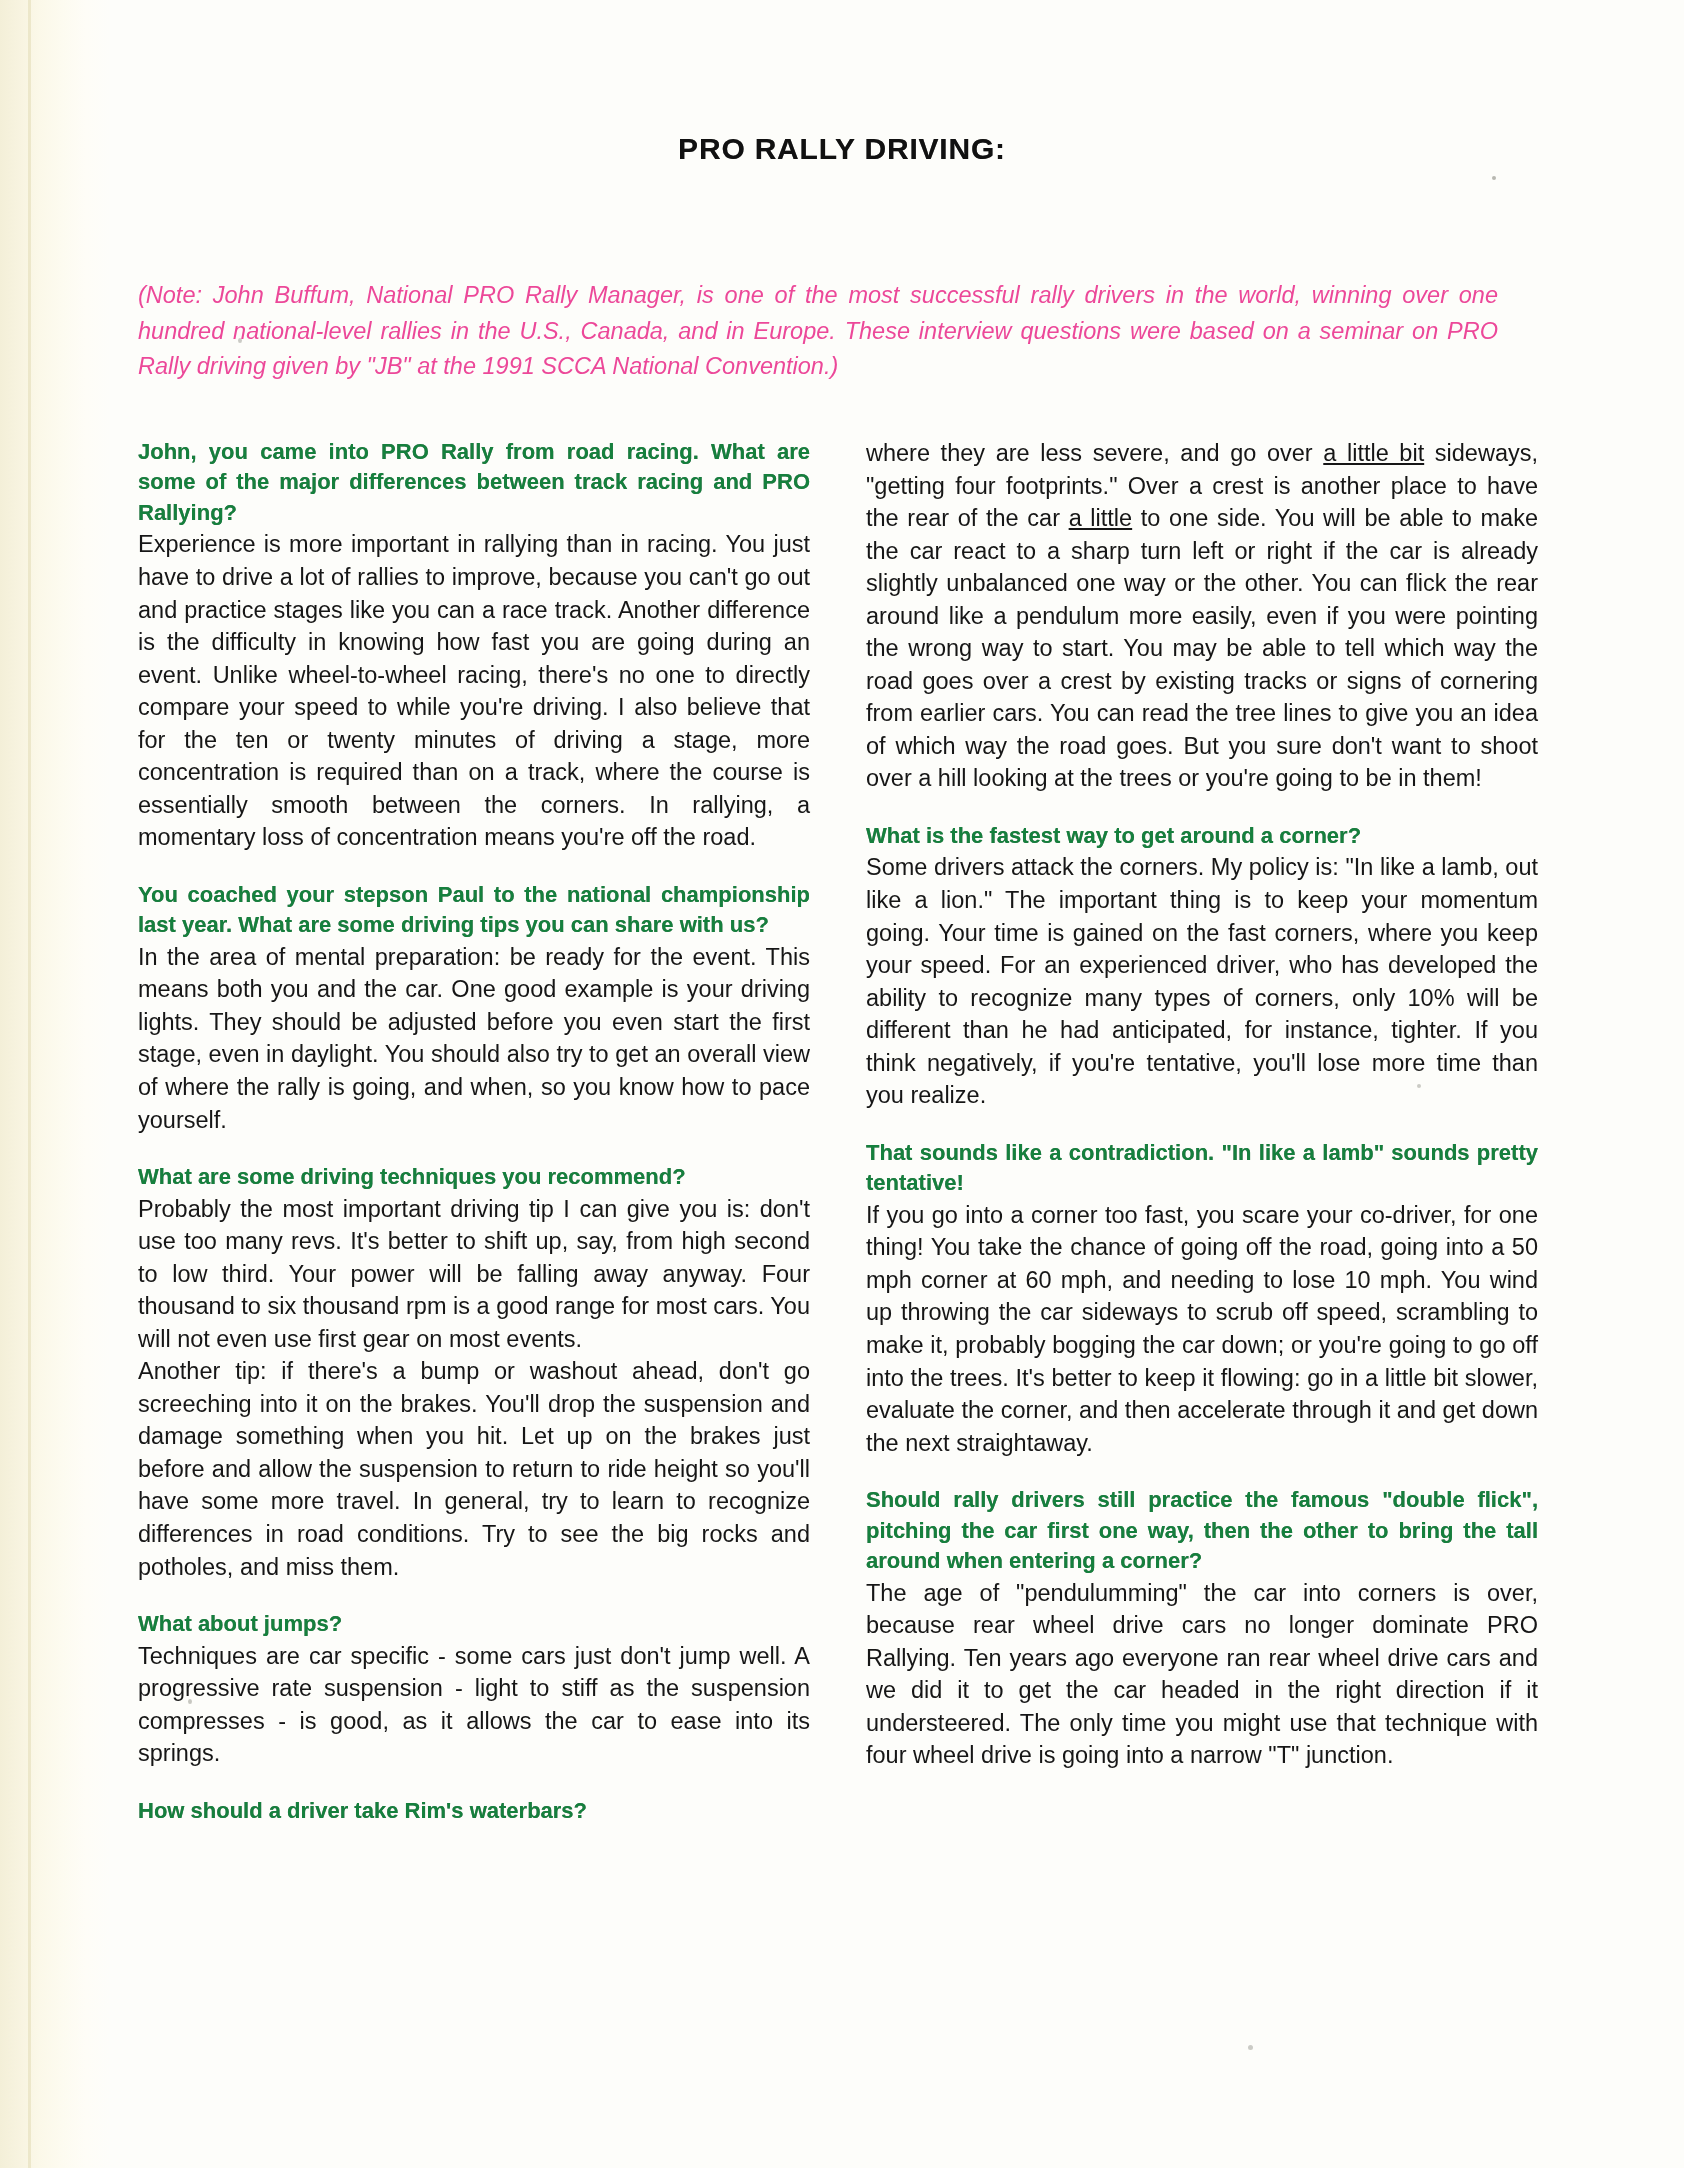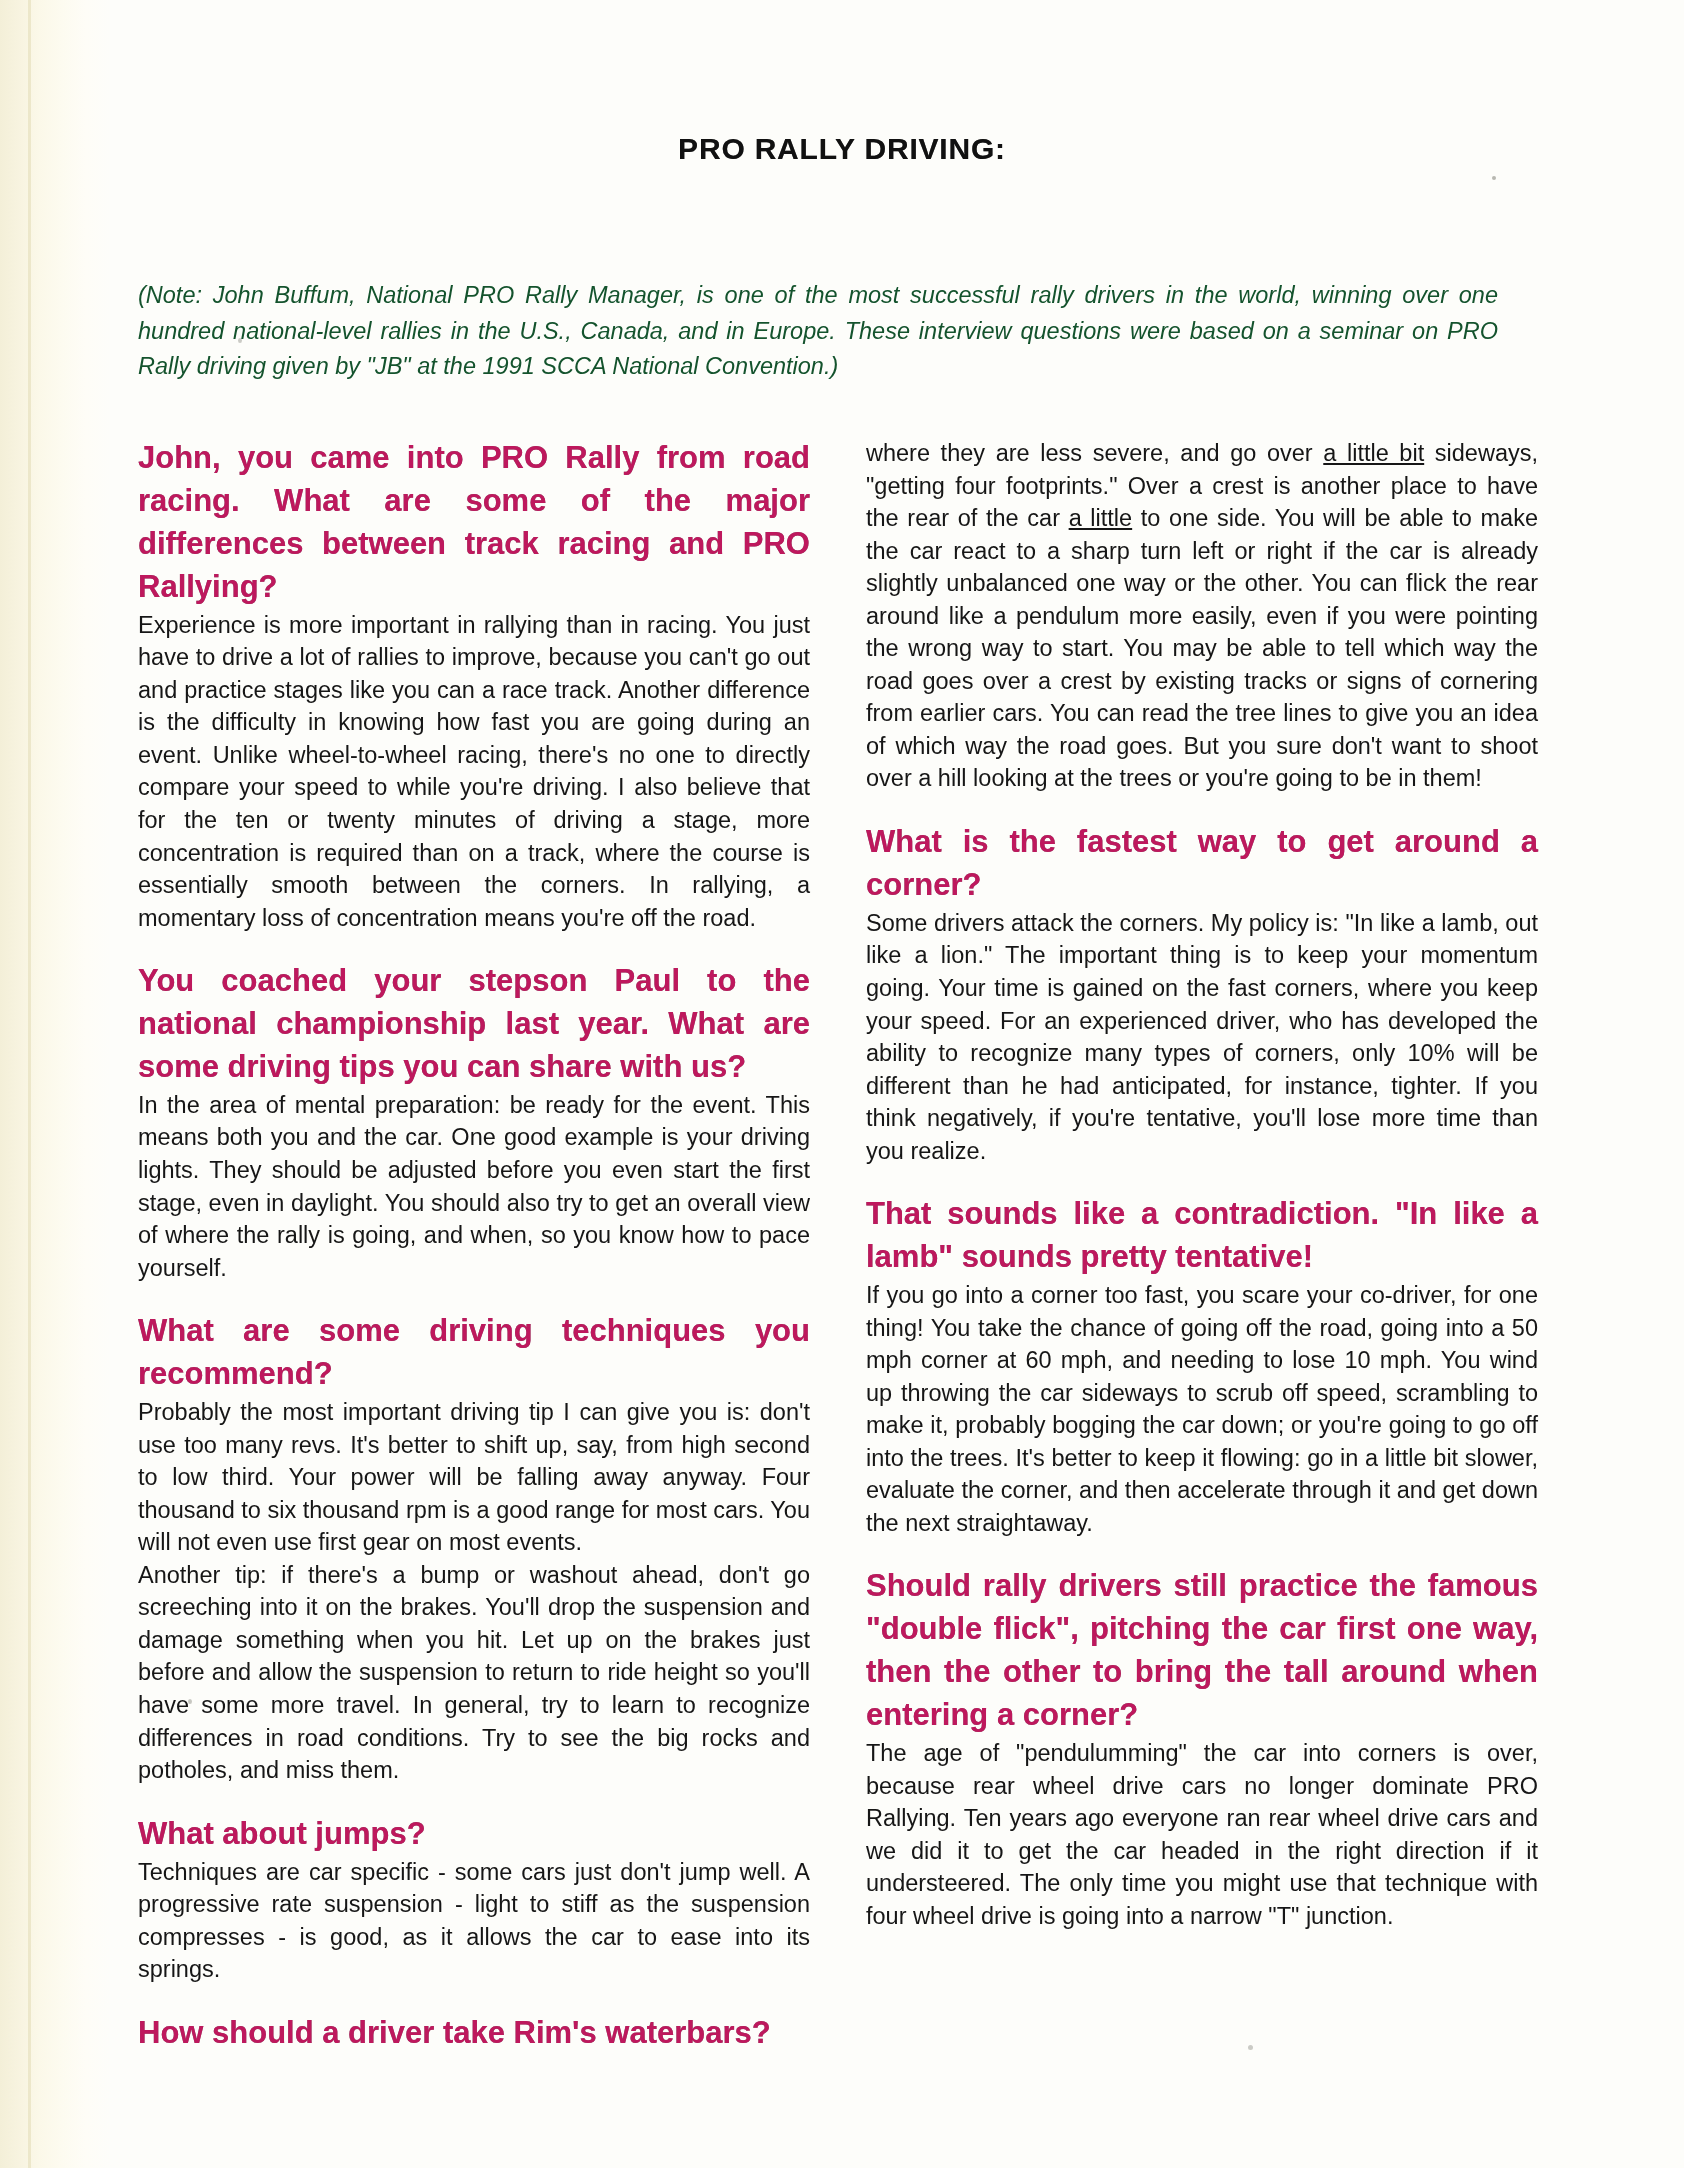--- a/index.html
+++ b/index.html
@@ -77,46 +77,46 @@
   
   .note {
     position: absolute;
     left: 138px;
     top: 278px;
     width: 1360px;
     font-style: italic;
     font-size: 23.5px;
     line-height: 1.52;
     text-align: justify;
-    color: #14532d;
+    color: #ec4899;
   }
 
   
   .columns {
     position: absolute;
     left: 138px;
     top: 437px;
     width: 1400px;
     display: flex;
     gap: 56px;
   }
   .col {
     width: 672px;
   }
 
   .qa { margin-bottom: 0; }
 
   h3.q {
-    font-size: 31px;
+    font-size: 22px;
     font-weight: bold;
     line-height: 1.385;
     margin: 26px 0 0 0;
     text-align: justify;
     text-align-last: left;
-    color: #be185d;
+    color: #15803d;
     text-shadow: 0 0 .4px rgba(0,0,0,.5);
   }
   .qa:first-child h3.q { margin-top: 0; }
 
   p.a {
     font-size: 23.5px;
     line-height: 1.385;
     margin: 0;
     text-align: justify;
     text-align-last: left;

